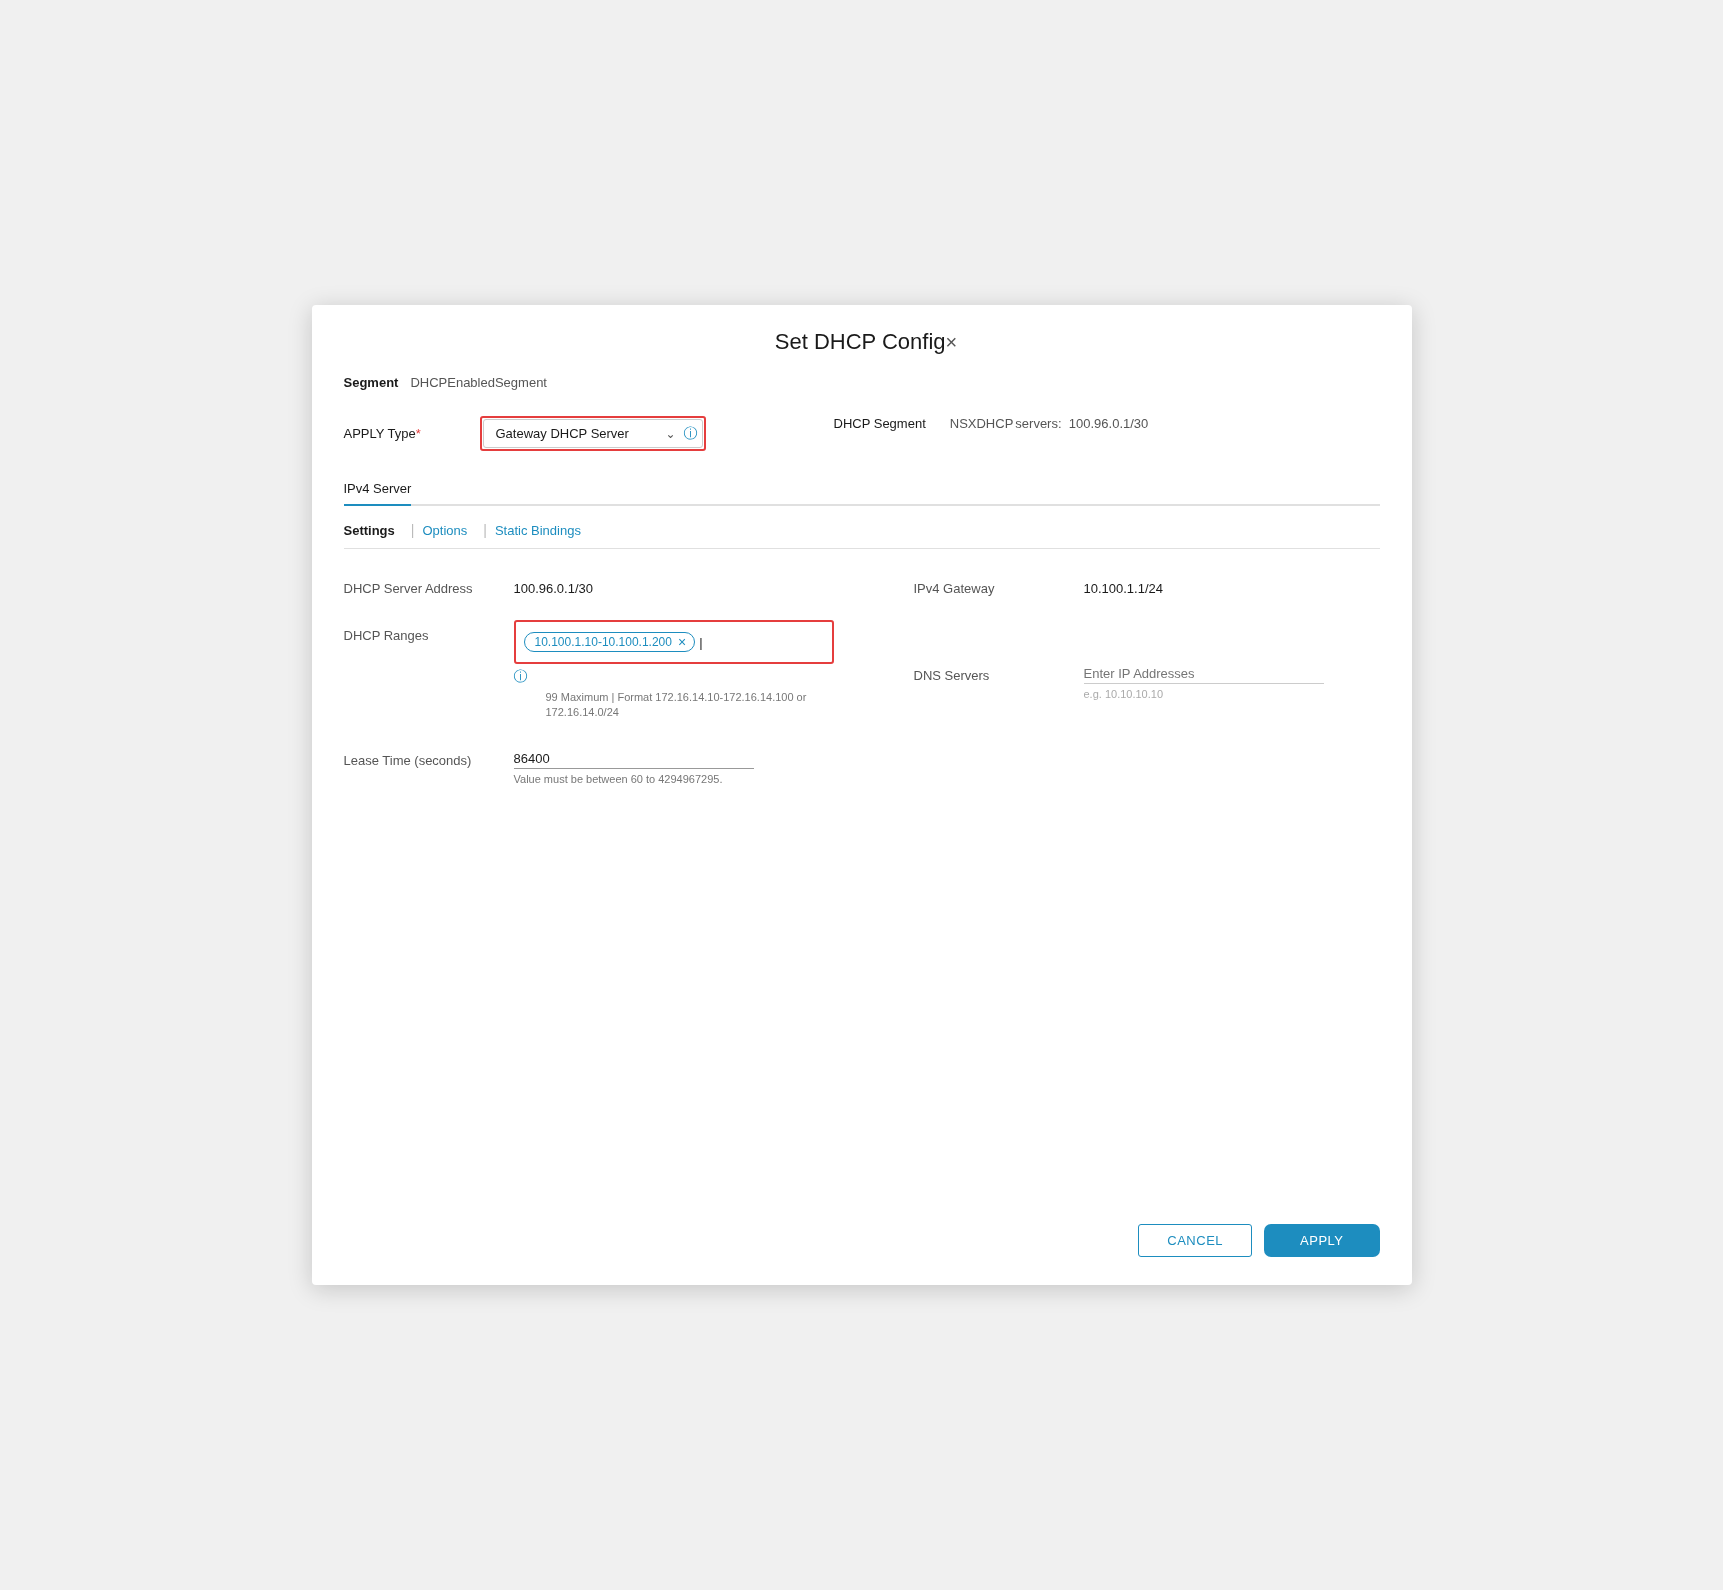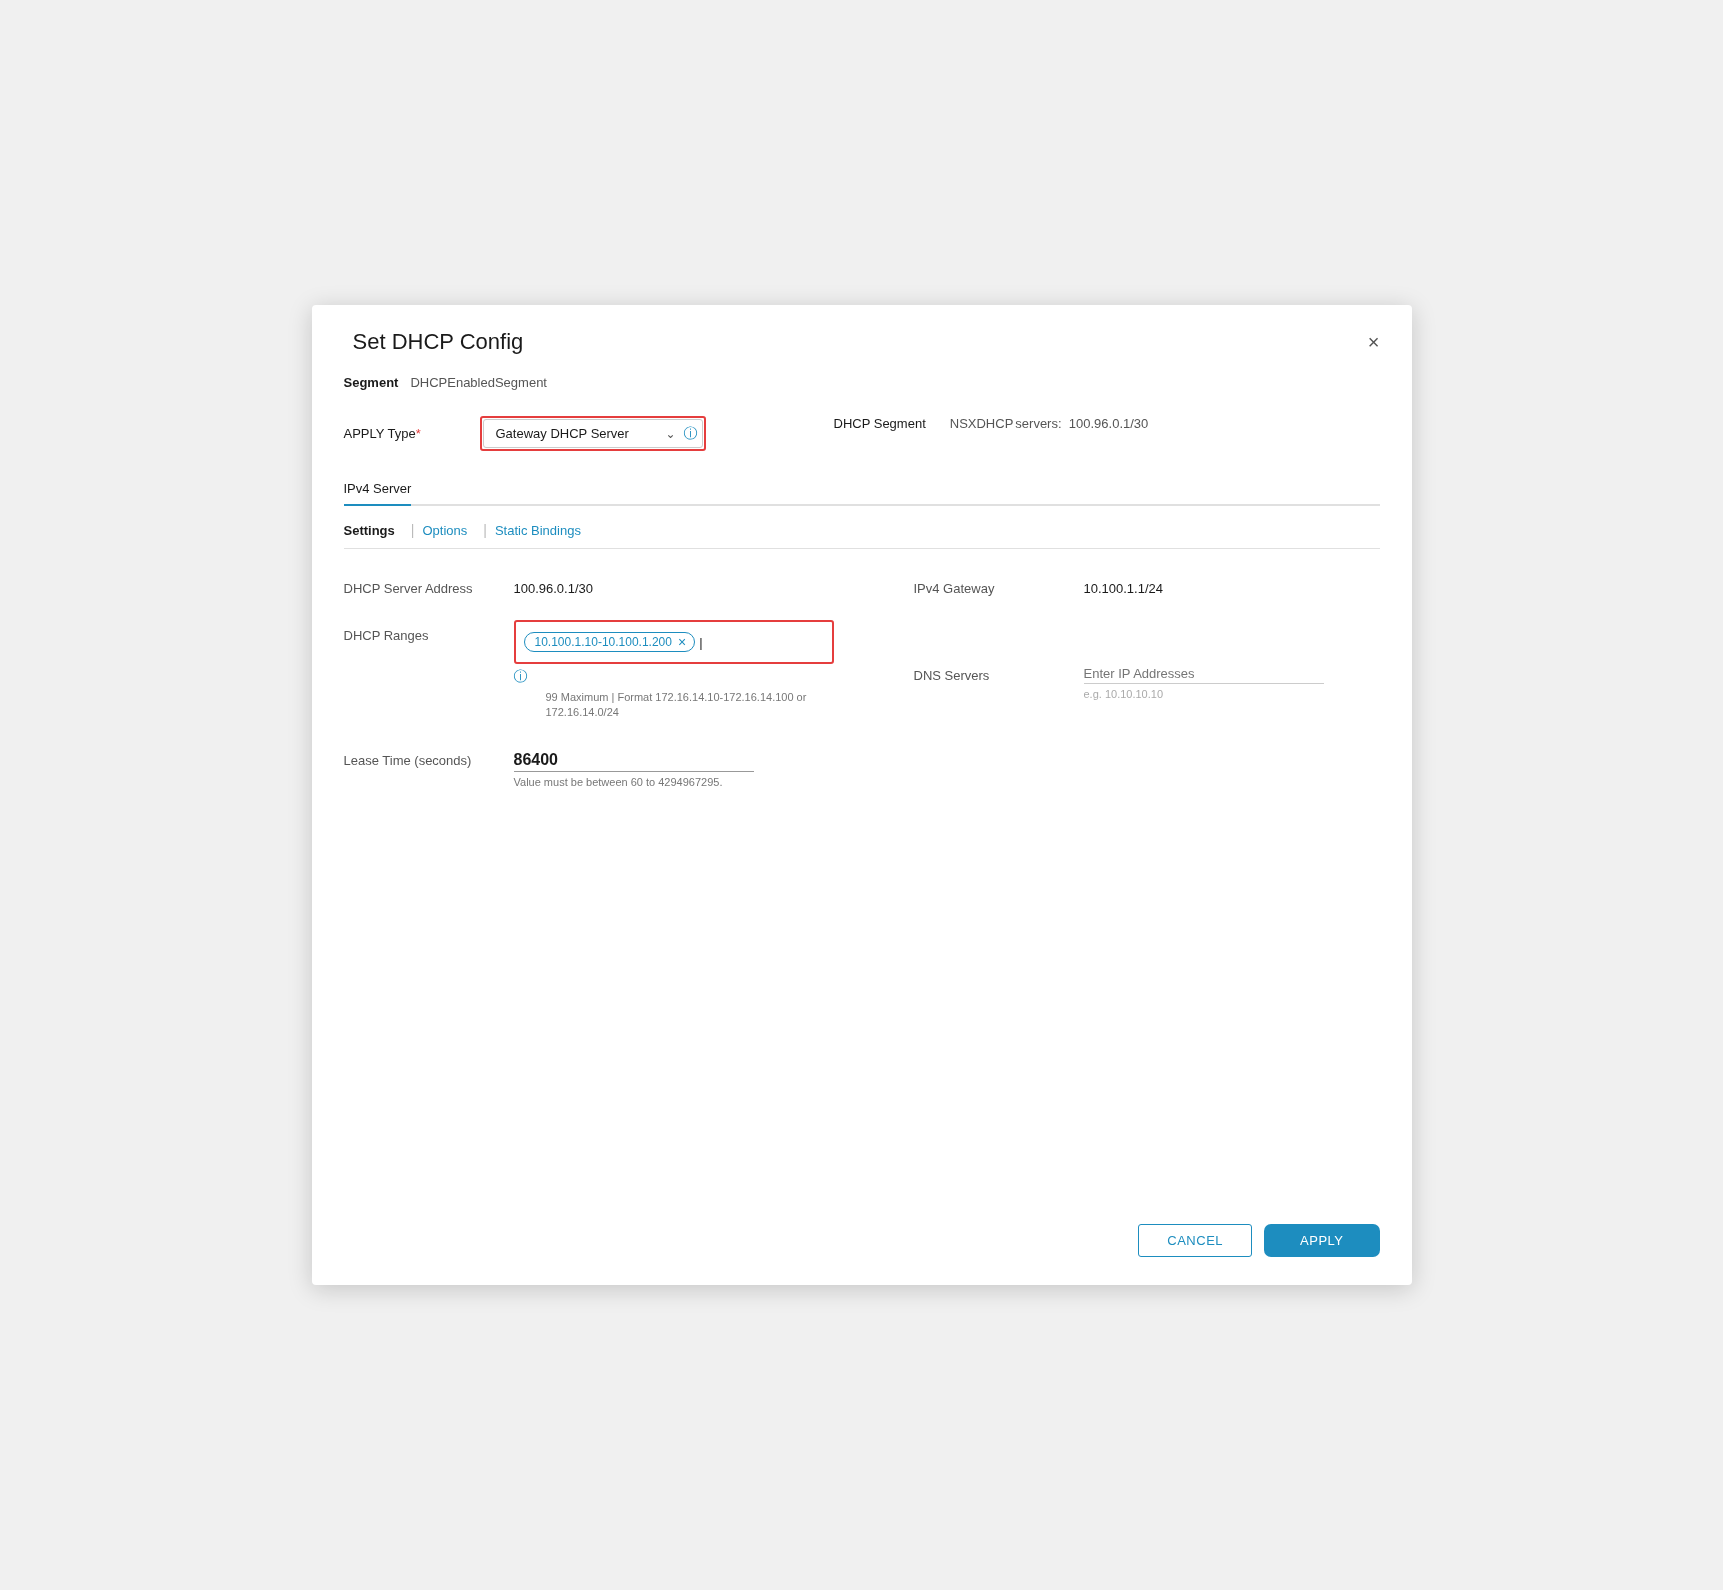--- a/index.html
+++ b/index.html
@@ -18,21 +18,21 @@
       box-shadow: 0 4px 24px rgba(0,0,0,0.18);
       width: 1100px;
       min-height: 980px;
       position: relative;
       display: flex;
       flex-direction: column;
     }
     .dialog-header {
       display: flex;
       align-items: center;
-      justify-content: space-between;
+      justify-content: center;
       padding: 24px 32px 12px 41px;
       border-bottom: none;
     }
     .dialog-title {
       font-size: 22px;
       font-weight: 400;
       color: #1a1a1a;
     }
     .close-btn {
       background: none;
@@ -251,25 +251,24 @@
       font-size: 11px;
       color: #777;
       margin-top: 4px;
       line-height: 1.4;
       margin-left: 32px;
     }
     .lease-input {
       border: none;
       border-bottom: 1px solid #999;
       outline: none;
-      font-size: 16px;
+      font-size: 13px;
       color: #1a1a1a;
       padding: 2px 0;
       width: 240px;
-      font-weight: bold;
     }
     .lease-hint {
       font-size: 11px;
       color: #777;
       margin-top: 4px;
     }
     .dns-input {
       border: none;
       border-bottom: 1px solid #ccc;
       outline: none;

